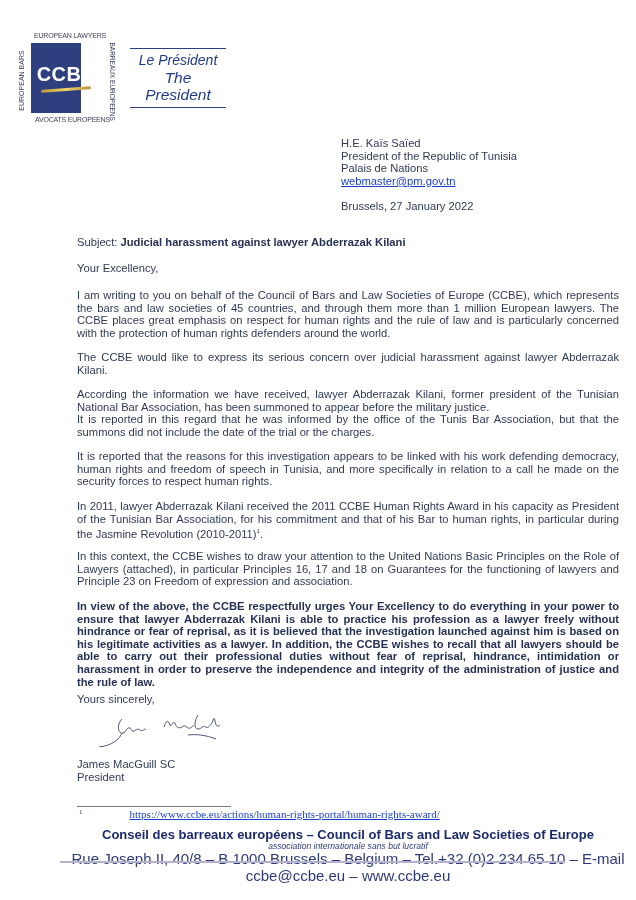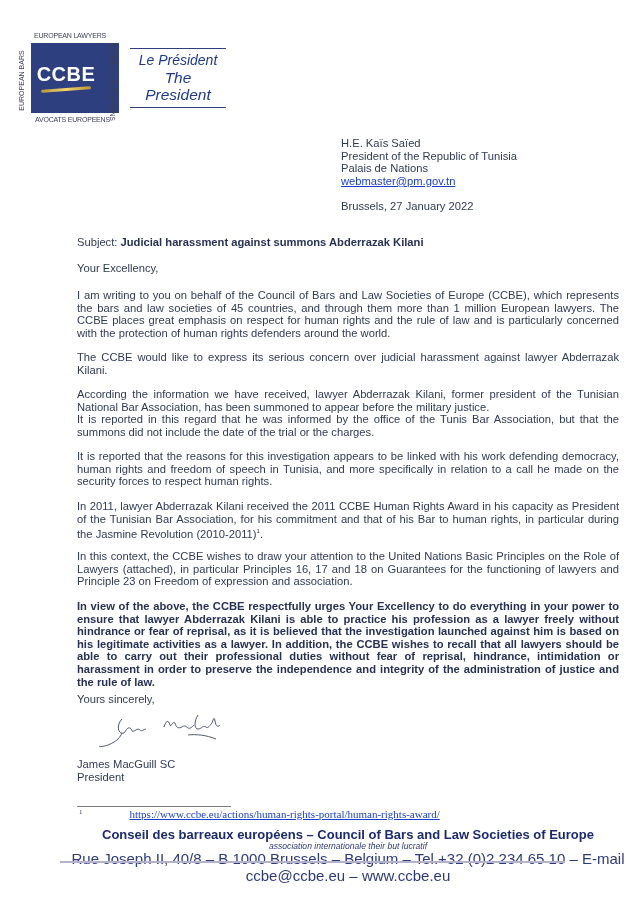--- a/index.html
+++ b/index.html
@@ -8,21 +8,21 @@
       font-family: "Liberation Sans", sans-serif;
       color: #2b3550;
     }
     .abs { position: absolute; }
     
     .logo { left: 10px; top: 30px; width: 110px; height: 100px; }
     .logo-top { position: absolute; left: 24px; top: 2px; font-size: 7px; letter-spacing: -0.2px; color: #3a3f58; font-family: "Liberation Sans Narrow", "Liberation Sans", sans-serif; white-space: nowrap; }
     .logo-bottom { position: absolute; left: 25px; top: 86px; font-size: 7px; letter-spacing: -0.2px; color: #3a3f58; white-space: nowrap; }
     .logo-left { position: absolute; left: -24px; top: 47px; font-size: 7px; transform: rotate(-90deg); color: #3a3f58; white-space: nowrap; width: 70px; text-align: center; }
     .logo-right { position: absolute; left: 64px; top: 47px; font-size: 6.5px; transform: rotate(90deg); color: #3a3f58; white-space: nowrap; width: 76px; text-align: center; }
-    .logo-box { position: absolute; left: 21px; top: 13px; width: 88px; height: 70px; background: #2e3f80; }
+    .logo-box { position: absolute; left: 21px; top: 13px; width: 50px; height: 70px; background: #2e3f80; }
     .logo-text { position: absolute; left: 0; width: 70px; top: 20px; text-align: center; color: #ffffff; font-weight: bold; font-size: 20px; letter-spacing: 0.5px; }
     .logo-swoosh { position: absolute; left: 10px; top: 45px; width: 50px; height: 3px; background: linear-gradient(90deg, #b8953a, #f1d36b, #b8953a); border-radius: 2px; transform: rotate(-4deg); }
 
     
     .pres { left: 130px; top: 48px; width: 96px; }
     .pres-line { height: 1px; background: #2e3f80; width: 96px; }
     .pres-fr { font-style: italic; color: #1f3a8a; font-size: 14px; text-align: center; margin-top: 3px; line-height: 17px; }
     .pres-en { color: #1f3a8a; font-size: 15.5px; text-align: center; line-height: 17px; margin-bottom: 4px; font-style: italic; }
 
     .text { font-size: 11.2px; line-height: 12.6px; color: #2f3a55; }
@@ -71,21 +71,21 @@
 <div class="abs text addr">
   <div>H.E. Kaïs Saïed</div>
   <div>President of the Republic of Tunisia</div>
   <div>Palais de Nations</div>
   <div><a class="link">webmaster@pm.gov.tn</a></div>
   <div style="height:12.6px"></div>
   <div>Brussels, 27 January 2022</div>
 </div>
 
 <div class="abs text body" style="top:236px;">
-  <span>Subject: </span><span class="bold">Judicial harassment against summons Abderrazak Kilani</span>
+  <span>Subject: </span><span class="bold">Judicial harassment against lawyer Abderrazak Kilani</span>
 </div>
 
 <div class="abs text body" style="top:262px;">Your Excellency,</div>
 
 <div class="abs text body para" style="top:289px;">I am writing to you on behalf of the Council of Bars and Law Societies of Europe (CCBE), which represents the bars and law societies of 45 countries, and through them more than 1 million European lawyers. The CCBE places great emphasis on respect for human rights and the rule of law and is particularly concerned with the protection of human rights defenders around the world.</div>
 <div class="abs text body para" style="top:351px;">The CCBE would like to express its serious concern over judicial harassment against lawyer Abderrazak Kilani.</div>
 <div class="abs text body para" style="top:388px;">According the information we have received, lawyer Abderrazak Kilani, former president of the Tunisian National Bar Association, has been summoned to appear before the military justice.</div>
 <div class="abs text body para" style="top:413px;">It is reported in this regard that he was informed by the office of the Tunis Bar Association, but that the summons did not include the date of the trial or the charges.</div>
 <div class="abs text body para" style="top:450px;">It is reported that the reasons for this investigation appears to be linked with his work defending democracy, human rights and freedom of speech in Tunisia, and more specifically in relation to a call he made on the security forces to respect human rights.</div>
 <div class="abs text body para" style="top:500px;"><span>In 2011, lawyer Abderrazak Kilani received the 2011 CCBE Human Rights Award in his capacity as President of the Tunisian Bar Association, for his commitment and that of his Bar to human rights, in particular during the Jasmine Revolution (2010-2011)</span><sup style="font-size:6px;">1</sup><span>.</span></div>
@@ -106,15 +106,15 @@
 
 <div class="abs text body" style="top:758px;">James MacGuill SC</div>
 <div class="abs text body" style="top:771px;">President</div>
 
 <div class="abs fn-rule"></div>
 <div class="abs fn">
   <sup>1</sup><a>https://www.ccbe.eu/actions/human-rights-portal/human-rights-award/</a>
 </div>
 
 <div class="abs footer f1">Conseil des barreaux européens – Council of Bars and Law Societies of Europe</div>
-<div class="abs footer f2">association internationale their but lucratif</div>
+<div class="abs footer f2">association internationale sans but lucratif</div>
 <div class="abs footer f3">Rue Joseph II, 40/8 – B 1000 Brussels – Belgium – Tel.+32 (0)2 234 65 10 – E-mail ccbe@ccbe.eu – www.ccbe.eu</div>
 <div class="abs f-rule"></div>
 
 </body></html>

